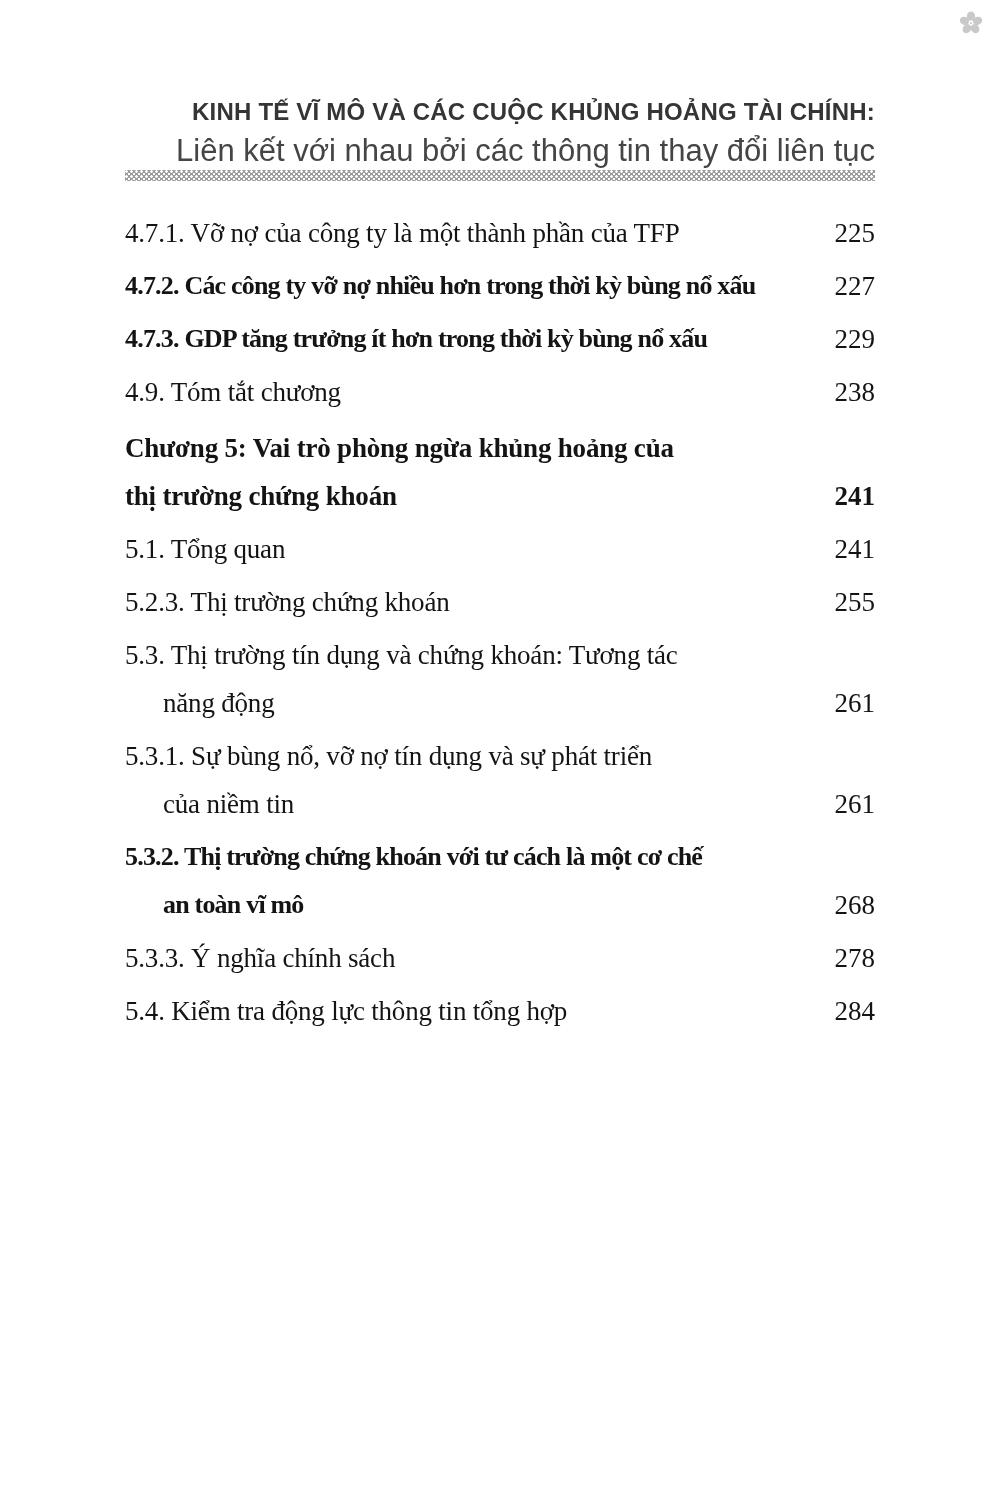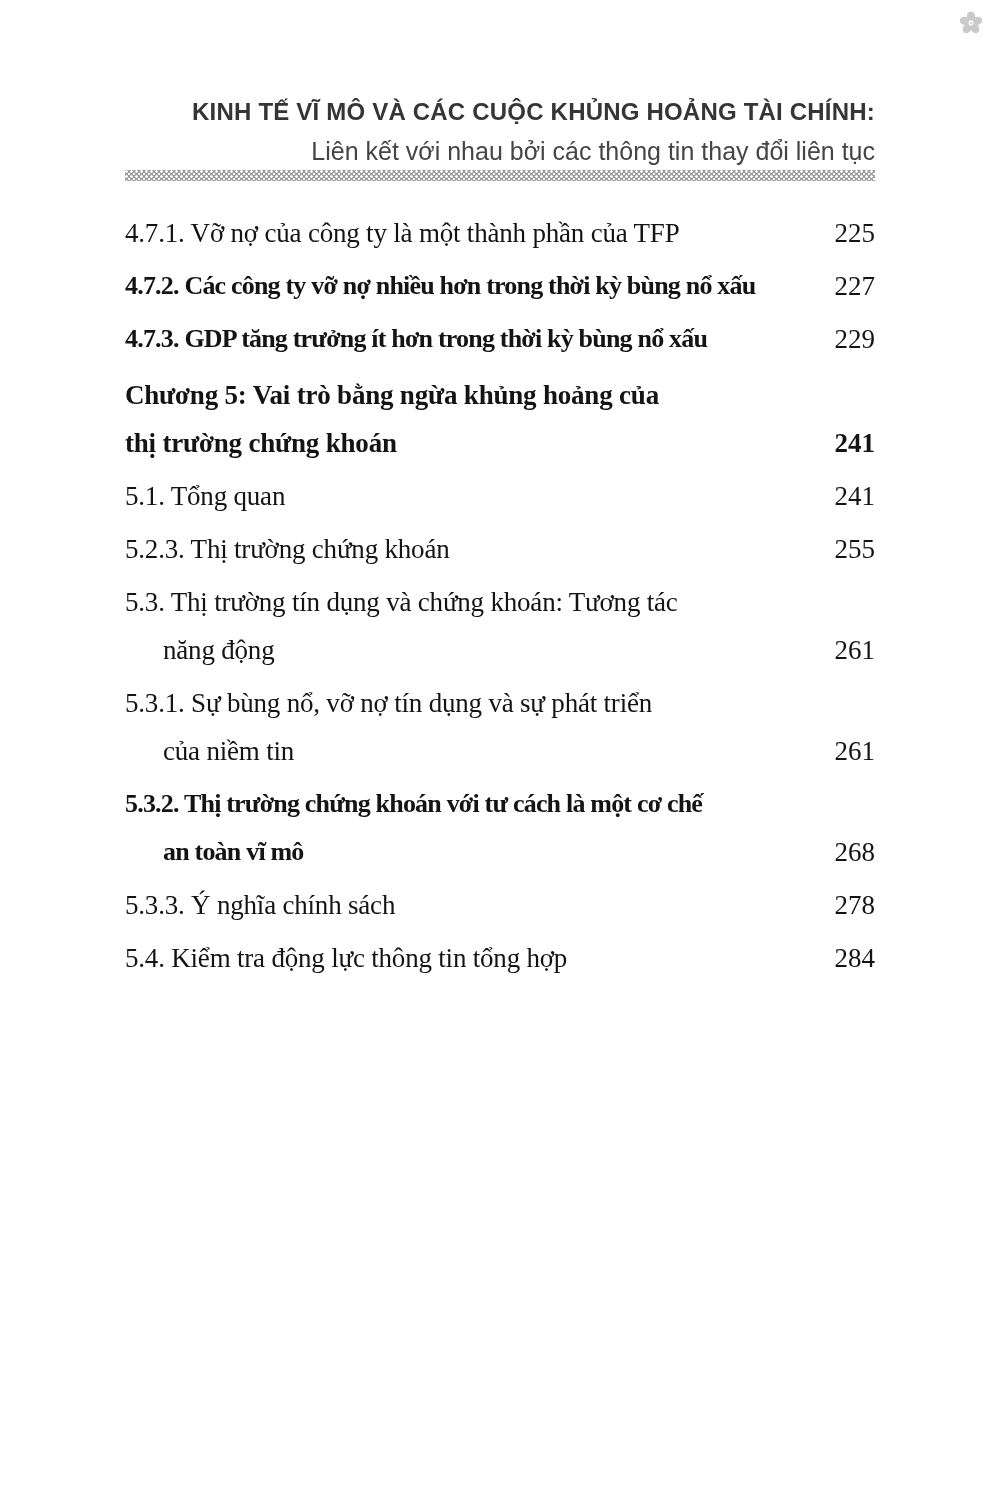--- a/index.html
+++ b/index.html
@@ -31,21 +31,21 @@
     font-family: "Liberation Sans", "DejaVu Sans", sans-serif;
   }
   .header-line1 {
     font-size: 24px;
     font-weight: 700;
     line-height: 40px;
     color: #353535;
     letter-spacing: 0.2px;
   }
   .header-line2 {
-    font-size: 25px;
+    font-size: 31px;
     font-weight: 400;
     line-height: 38px;
     color: #454545;
   }
 
   
   .band {
     position: absolute;
     top: 170px;
     left: 125px;
@@ -145,23 +145,29 @@
           <div class="toc-line">4.7.2. Các công ty vỡ nợ nhiều hơn trong thời kỳ bùng nổ xấu</div>
         </div>
         <div class="toc-page">227</div>
       </div>
       <div class="toc-row tight">
         <div class="toc-text">
           <div class="toc-line">4.7.3. GDP tăng trưởng ít hơn trong thời kỳ bùng nổ xấu</div>
         </div>
         <div class="toc-page">229</div>
       </div>
+      <div class="toc-row">
+        <div class="toc-text">
+          <div class="toc-line">4.9. Tóm tắt chương</div>
+        </div>
+        <div class="toc-page">238</div>
+      </div>
       <div class="toc-row chapter">
         <div class="toc-text">
-          <div class="toc-line">Chương 5: Vai trò bằng ngừa khủng hoảng của</div>
+          <div class="toc-line">Chương 5: Vai trò phòng ngừa khủng hoảng của</div>
           <div class="toc-line">thị trường chứng khoán</div>
         </div>
         <div class="toc-page">241</div>
       </div>
       <div class="toc-row">
         <div class="toc-text">
           <div class="toc-line">5.1. Tổng quan</div>
         </div>
         <div class="toc-page">241</div>
       </div>

